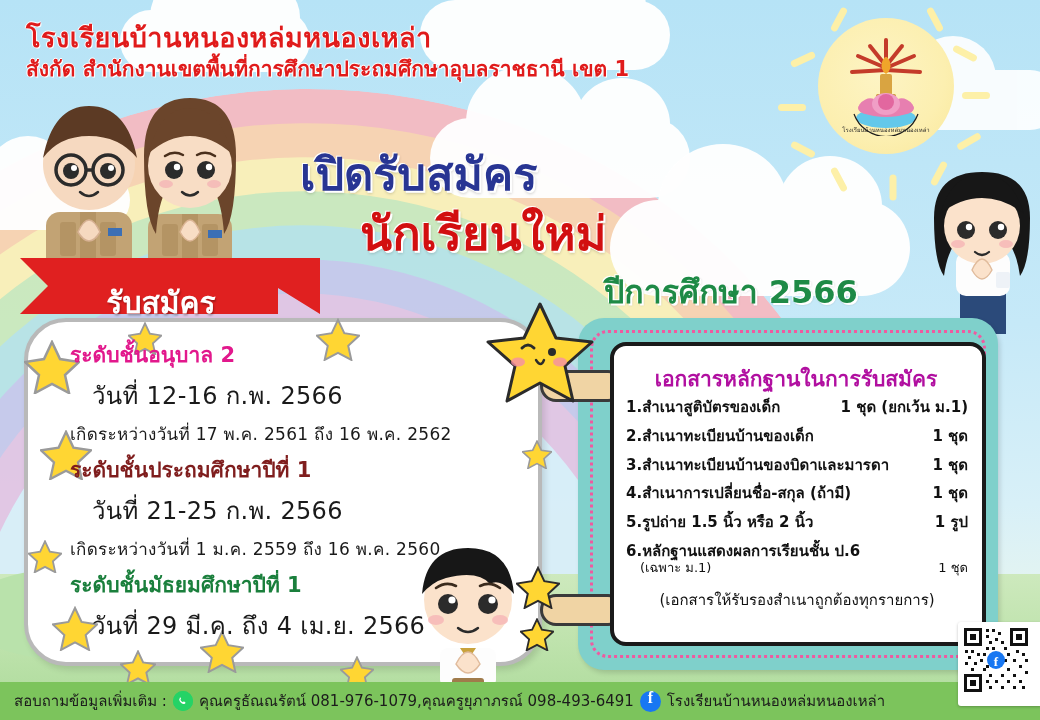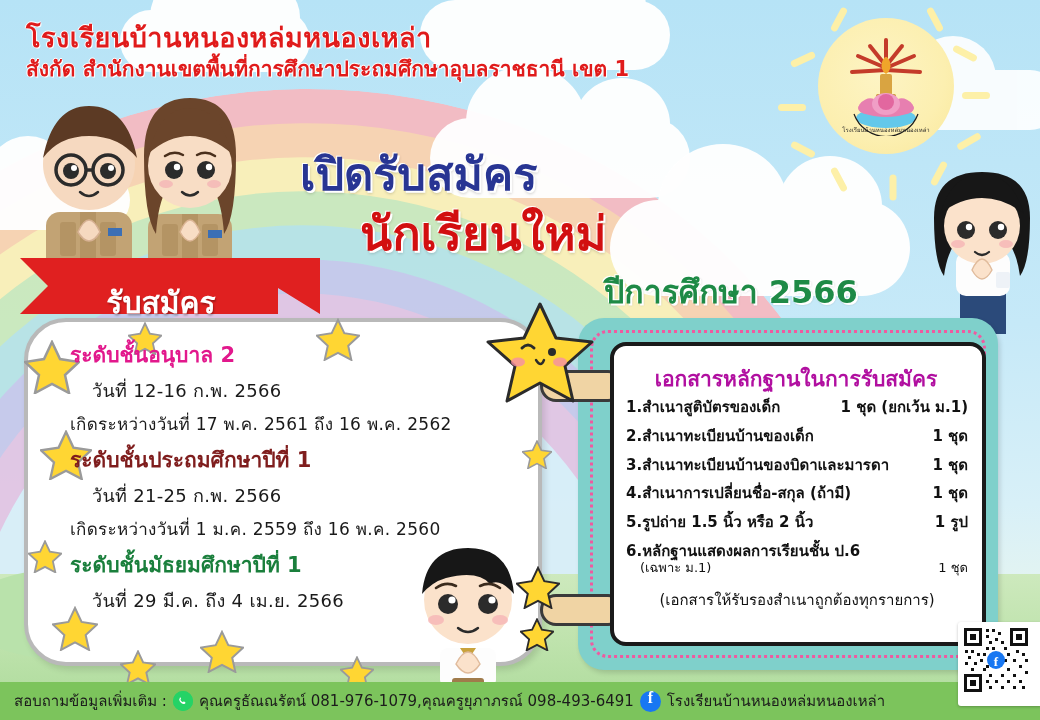--- a/index.html
+++ b/index.html
@@ -81,21 +81,21 @@
     text-shadow:1px 2px 2px rgba(0,0,0,.28);}
 
   
   .card-left{position:absolute;left:24px;top:318px;width:510px;height:340px;background:#fff;
     border:4px solid #b9b9b9;border-radius:42px;box-shadow:3px 4px 6px rgba(0,0,0,.12);z-index:14;}
   .levels{position:absolute;left:70px;top:336px;width:470px;z-index:20;}
   .lv-title{font-size:21px;font-weight:bold;margin-top:2px;}
   .lv-title.c1{color:#e2188c;}
   .lv-title.c2{color:#7f1d1d;}
   .lv-title.c3{color:#1a7f3c;}
-  .lv-line{font-size:18px;color:#1a1a1a;margin:5px 0 4px 22px;letter-spacing:.3px;}
+  .lv-line{font-size:24px;color:#1a1a1a;margin:5px 0 4px 22px;letter-spacing:.3px;}
   .lv-line.sub{margin-left:0px;font-size:17px;}
   .lv-block{margin-bottom:6px;}
 
   
   .panel{position:absolute;left:578px;top:318px;width:420px;height:352px;background:#7fd0cb;
     border-radius:26px;z-index:14;box-shadow:2px 3px 5px rgba(0,0,0,.14);}
   .panel .dots{position:absolute;left:12px;top:12px;right:12px;bottom:12px;
     border:3px dotted #ef5aa0;border-radius:18px;}
   .doc-card{position:absolute;left:610px;top:342px;width:368px;height:296px;background:#fff;
     border:4px solid #1a1a1a;border-radius:16px;z-index:16;}

